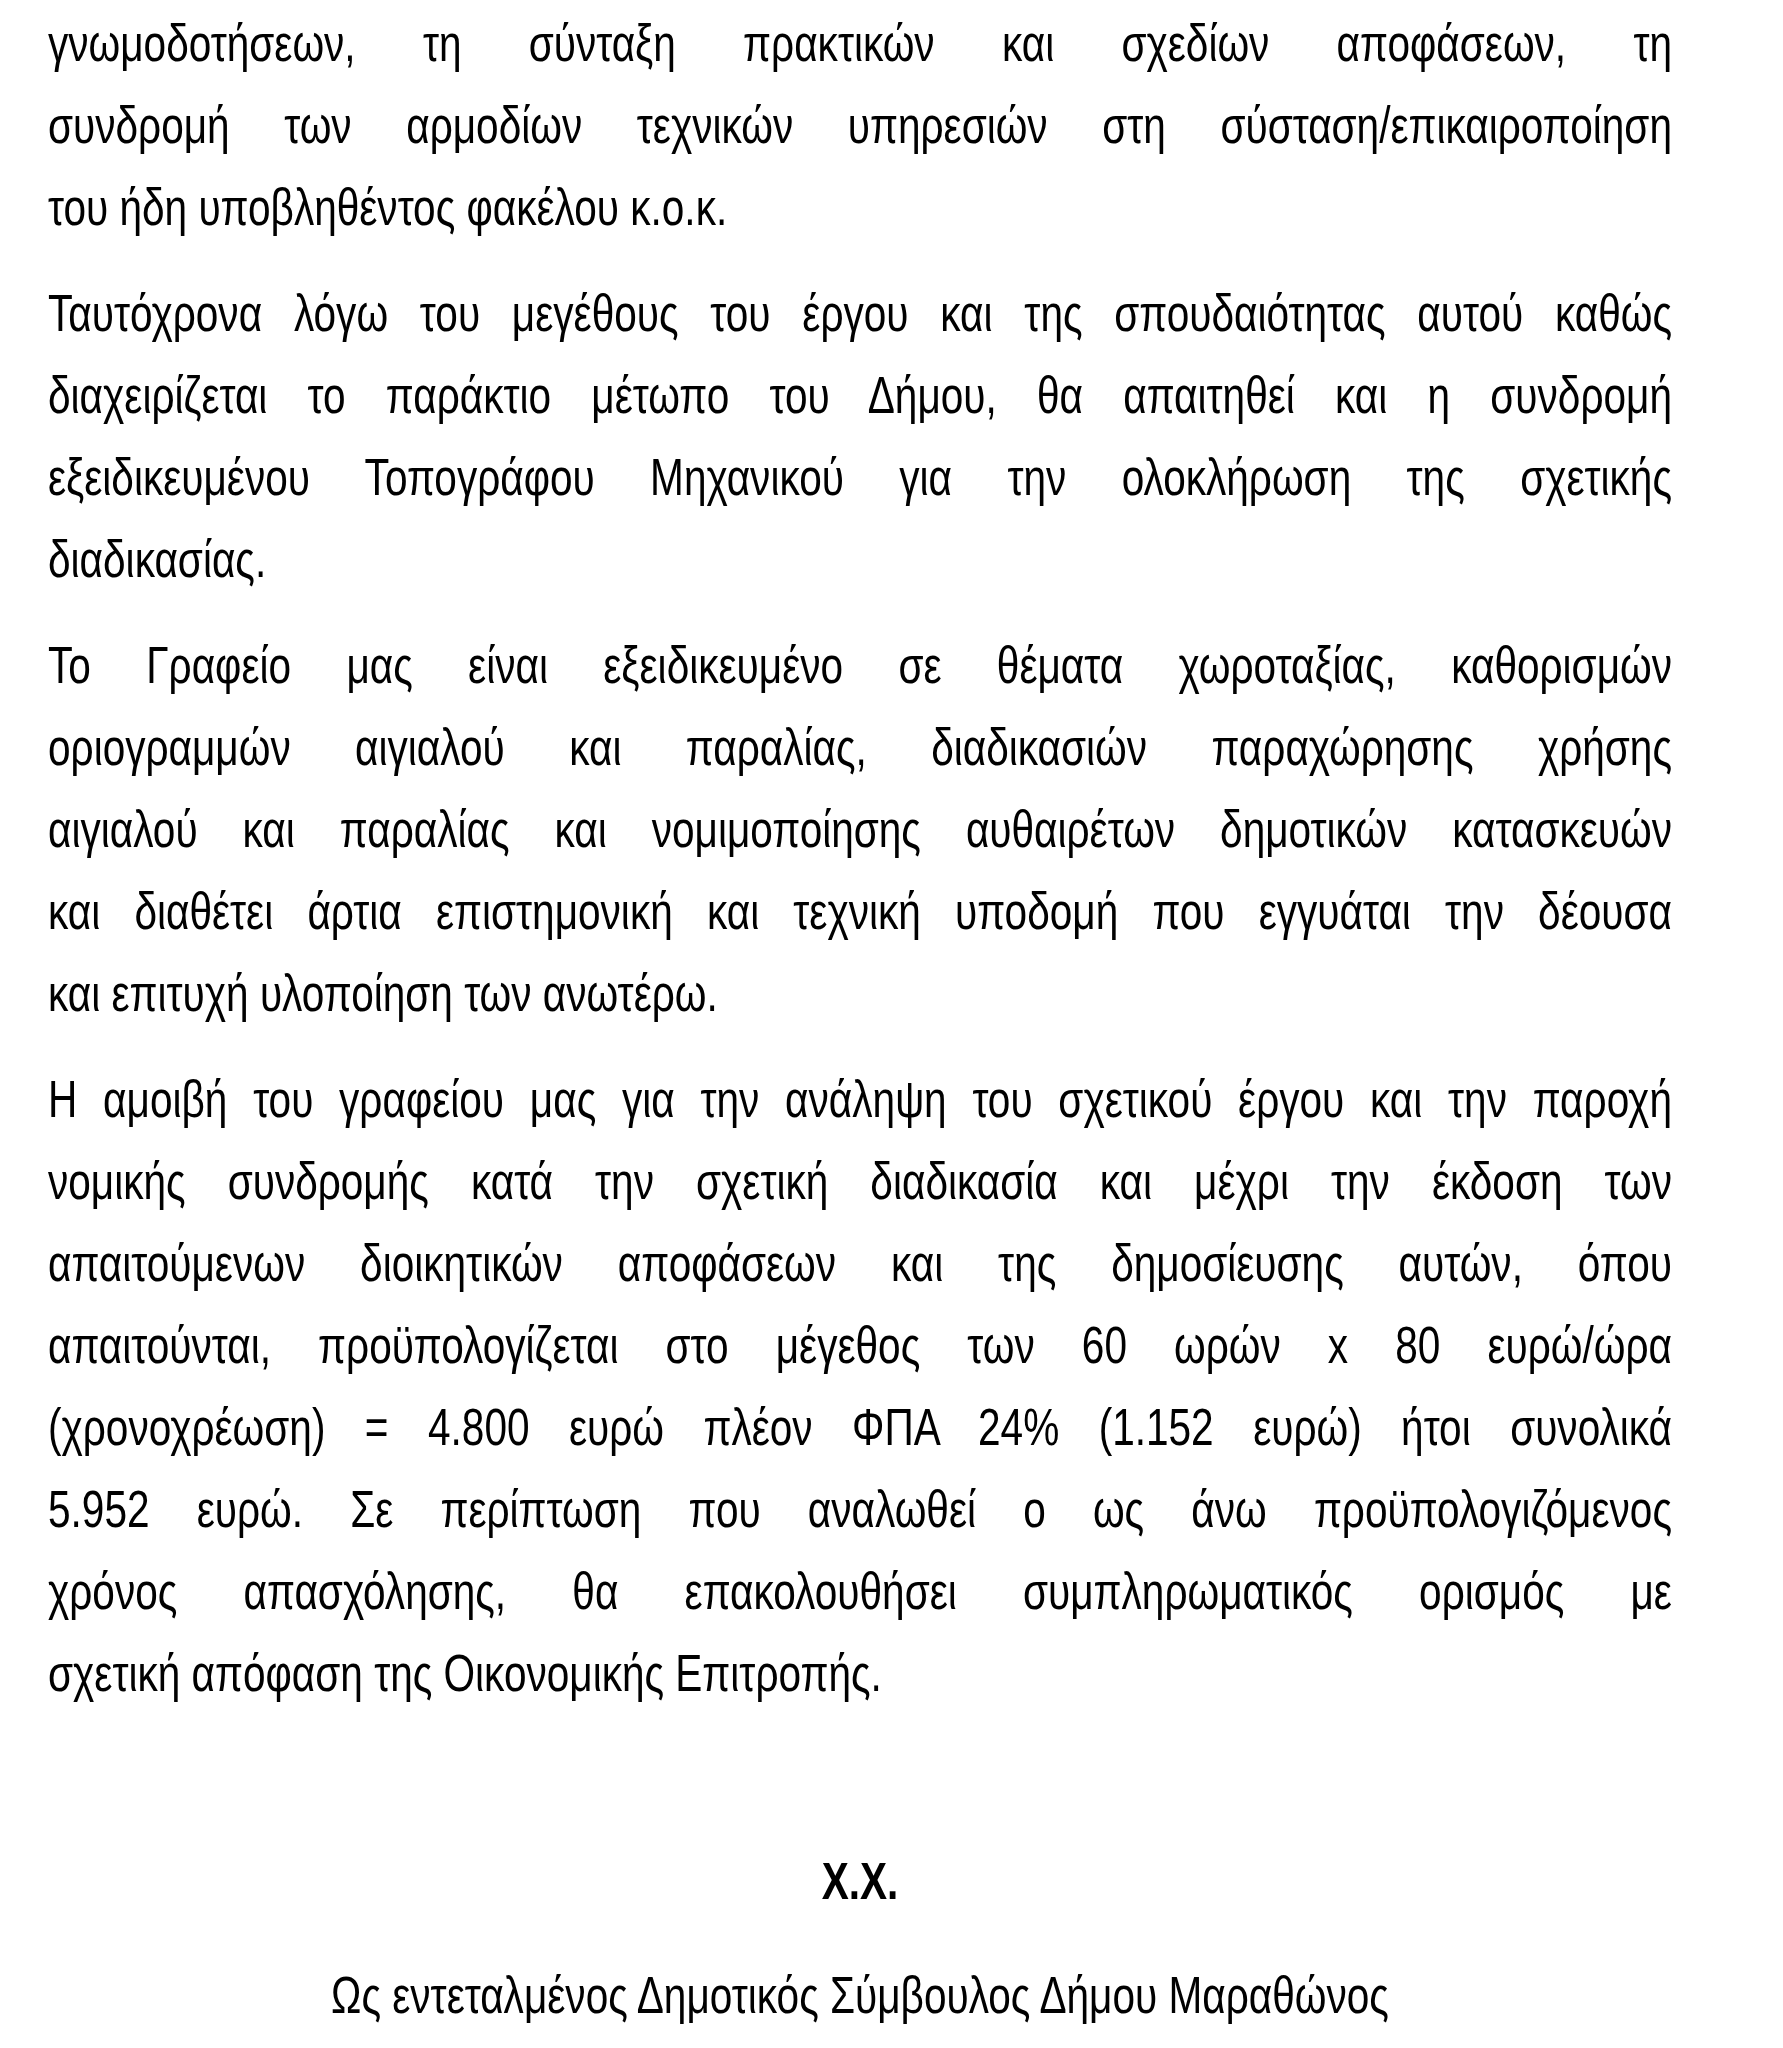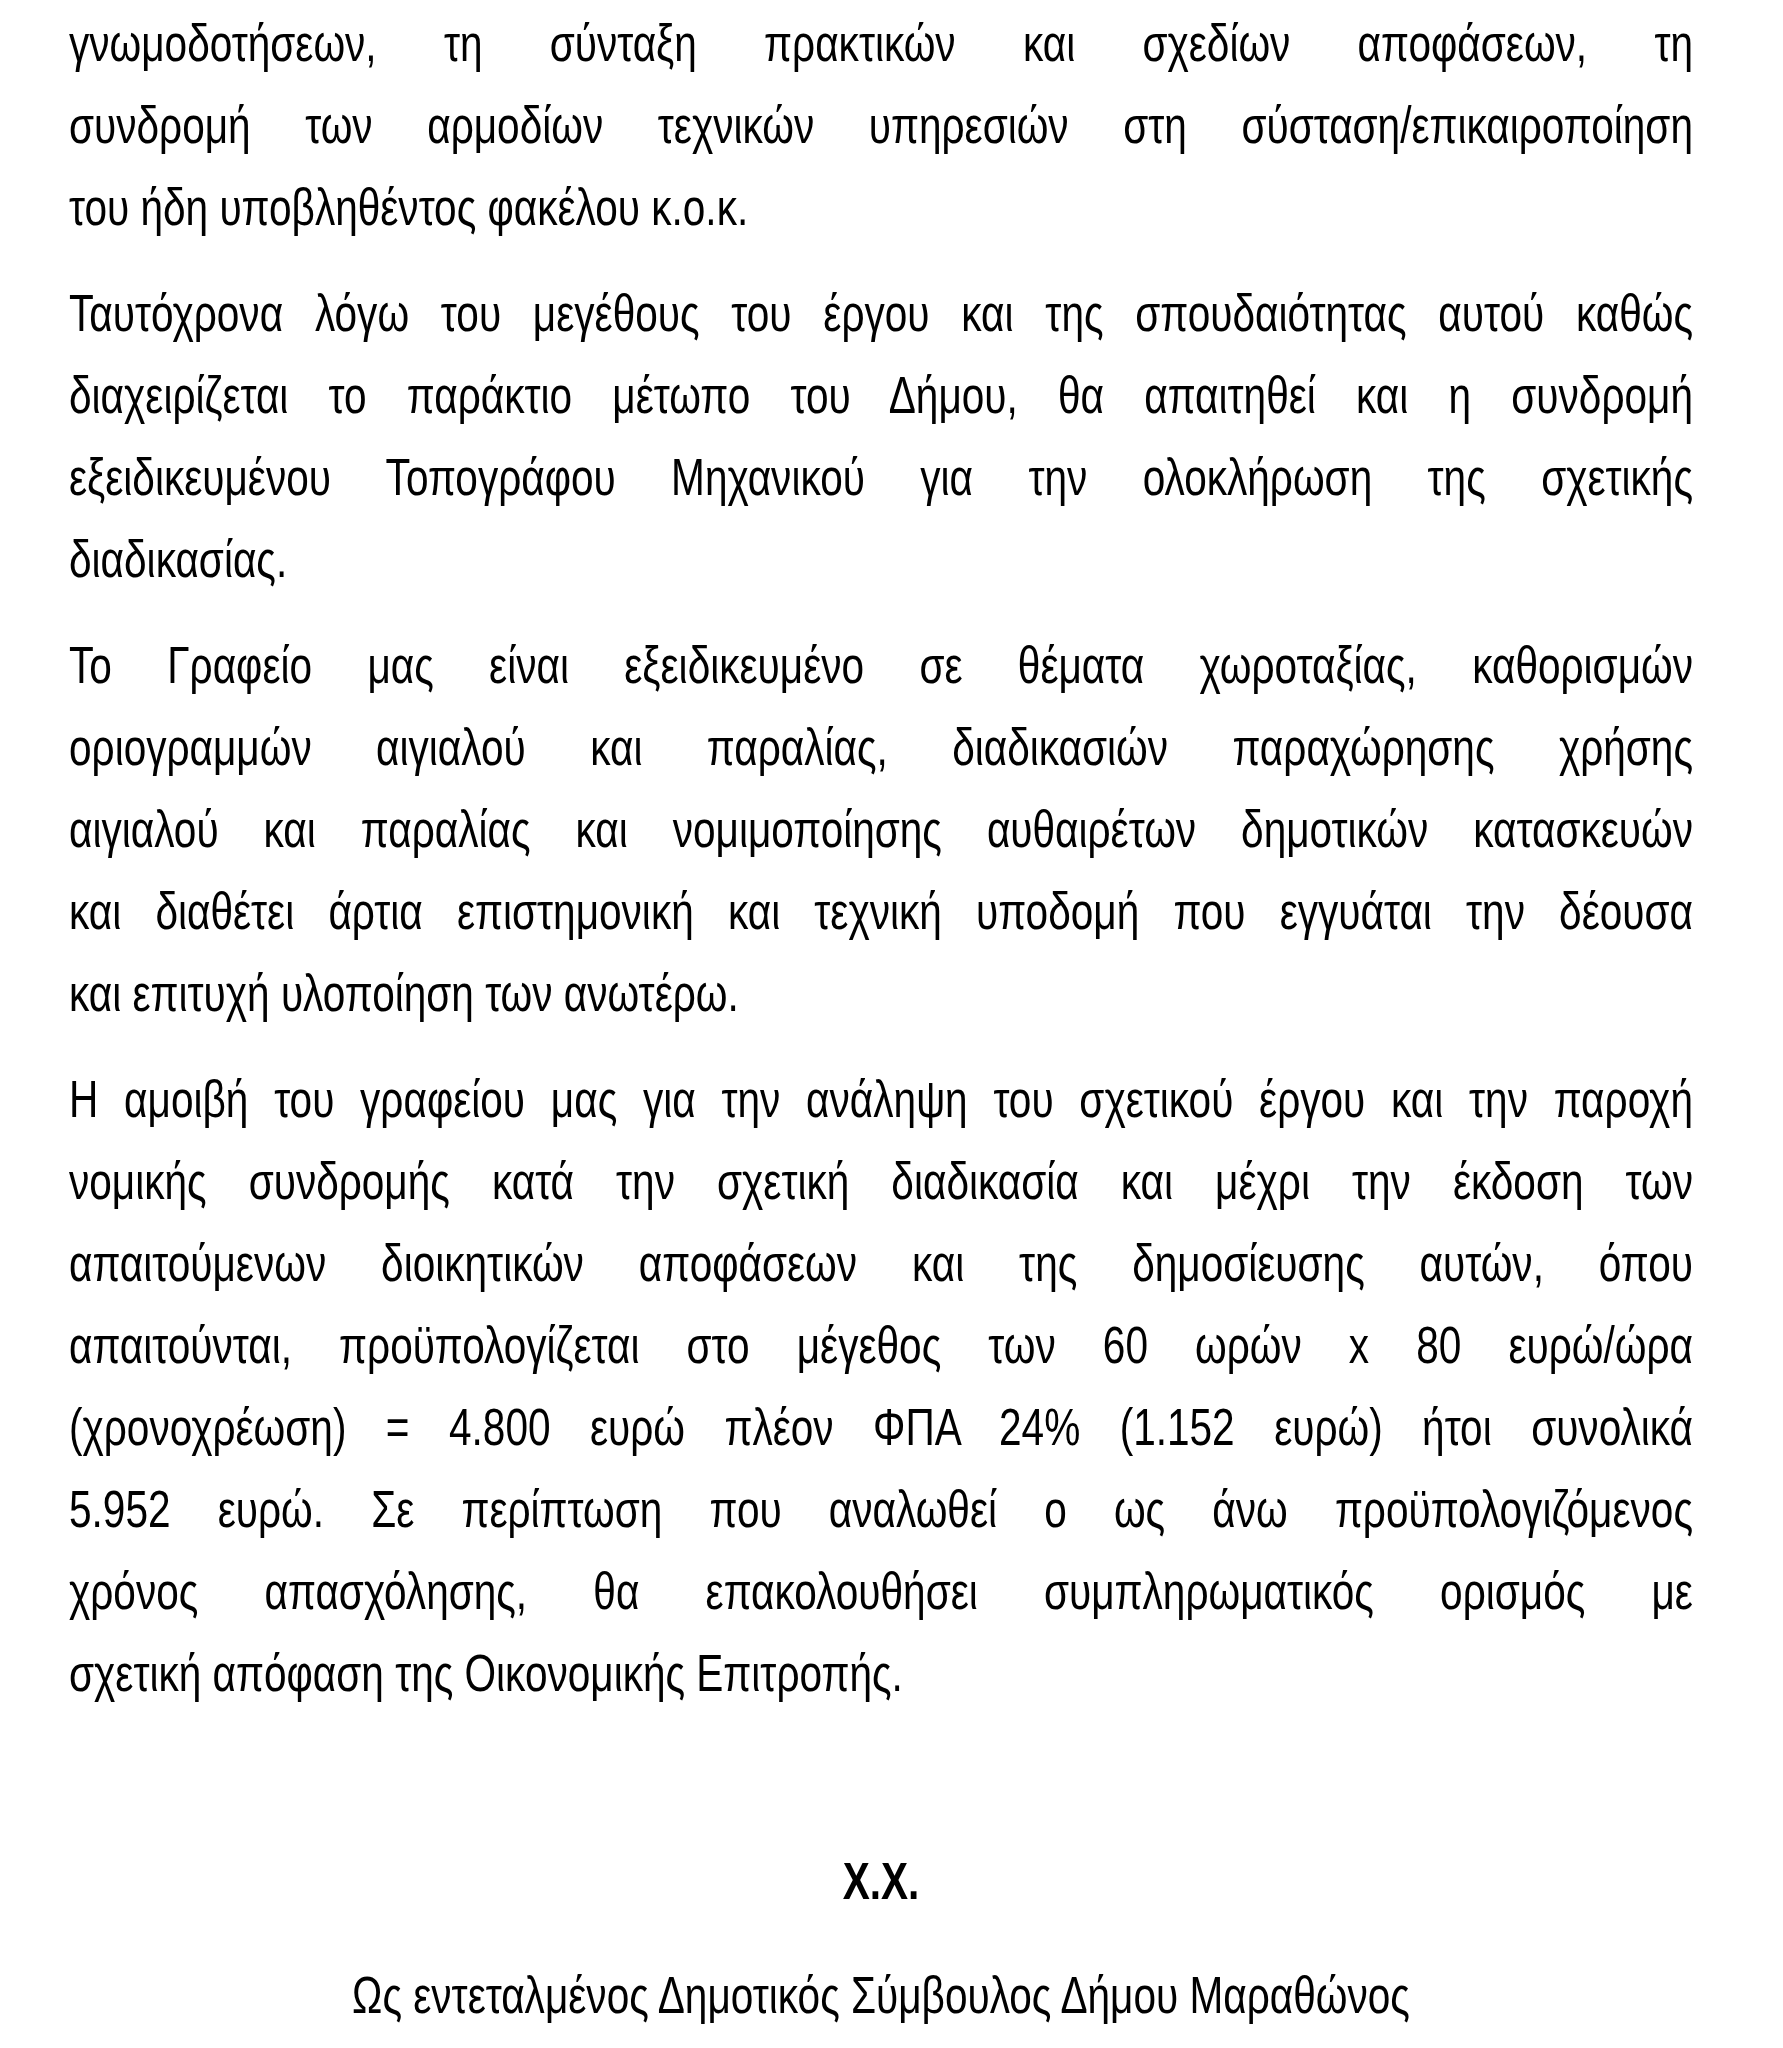--- a/index.html
+++ b/index.html
@@ -8,21 +8,21 @@
   }
   body {
     width: 1784px;
     height: 2048px;
     background: #ffffff;
     color: #000000;
     font-family: "Liberation Sans", sans-serif;
     overflow: hidden;
   }
   .doc-wrap {
-    margin-left: 69px;
+    margin-left: 48px;
     padding-top: 1.9px;
   }
   
   .scale-col {
     width: 2082px;
     transform: scaleX(0.78);
     transform-origin: 0 0;
     font-size: 52px;
     line-height: 82px;
     font-weight: 400;

